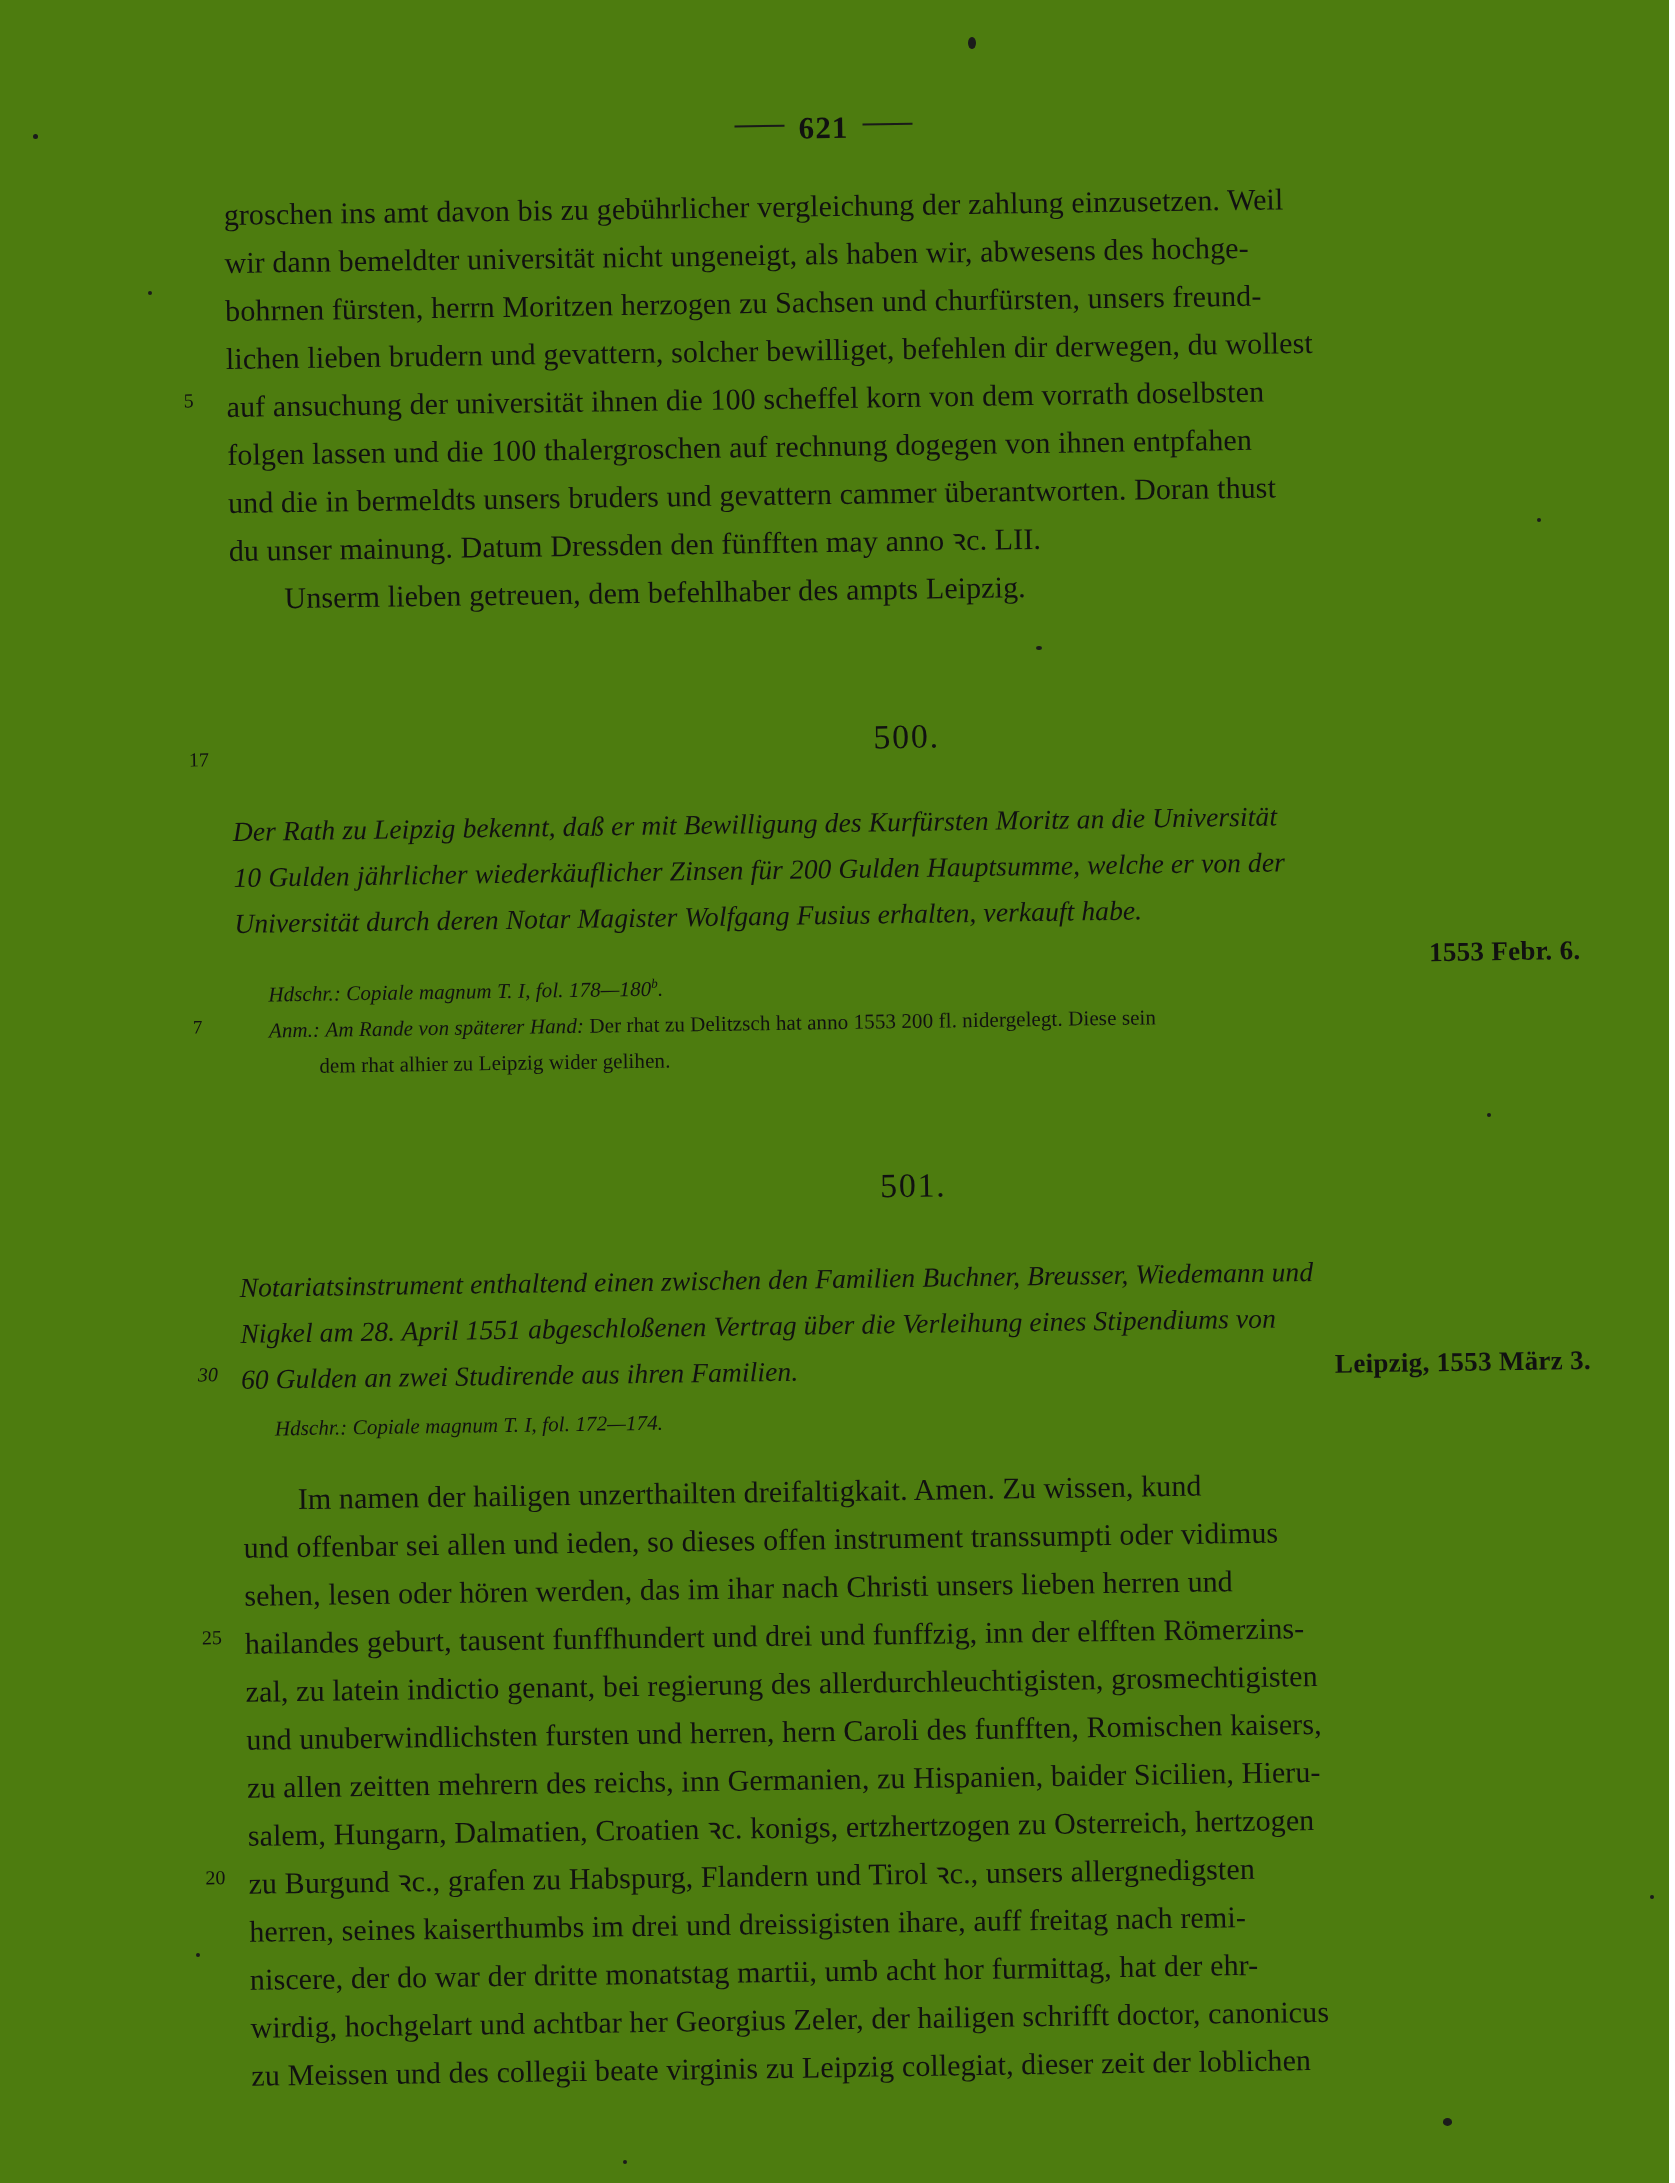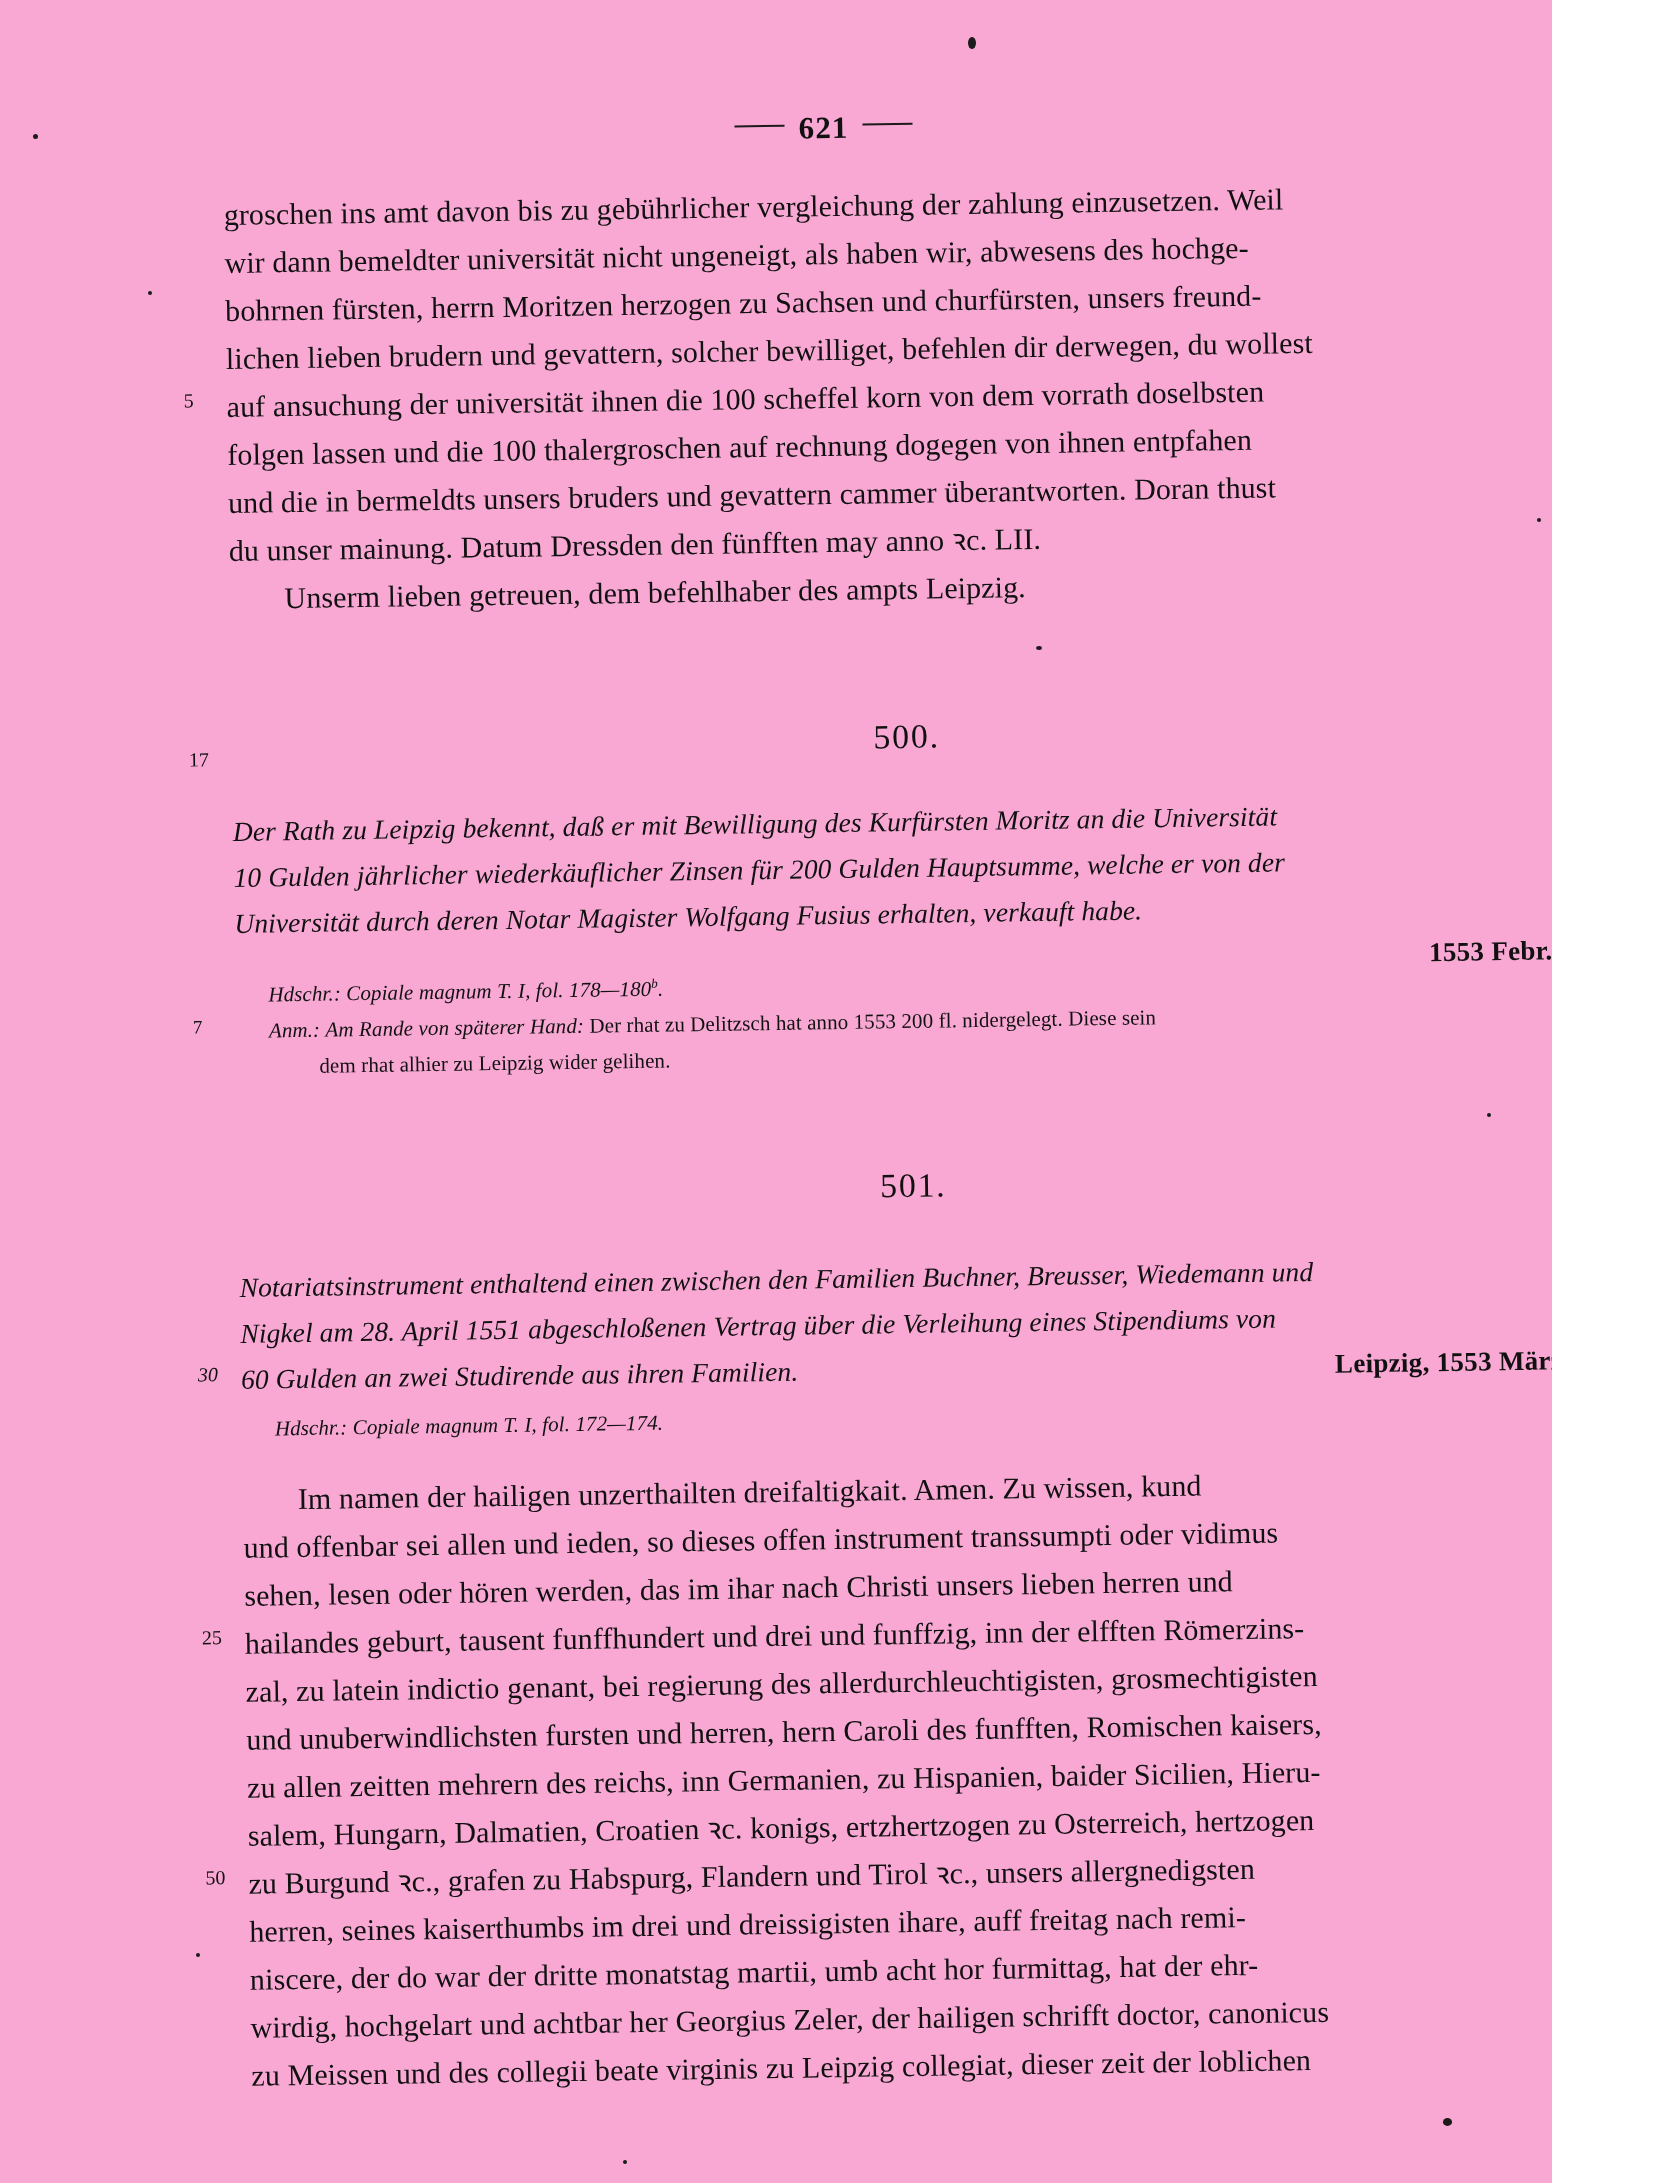--- a/index.html
+++ b/index.html
@@ -4,23 +4,23 @@
 <title>Urkundenbuch der Universität Leipzig — p. 621</title>
 <style>
   html, body {
     margin: 0;
     padding: 0;
     background: #ffffff;
   }
 
   .page {
     position: relative;
-    width: 1552px;
+    width: 1669px;
     height: 2183px;
-    background: #f9a8d4;
+    background: #4d7c0f;
     overflow: hidden;
     font-family: "Liberation Serif", "DejaVu Serif", serif;
     color: #111111;
   }
 
   
   .skew {
     position: absolute;
     left: 0;
     top: 0;
@@ -233,21 +233,21 @@
       <div class="line">sehen, lesen oder hören werden, das im ihar nach Christi unsers lieben herren und</div>
       <div class="line">
         <span class="lno">25</span>
         <span>hailandes geburt, tausent funffhundert und drei und funffzig, inn der elfften Römerzins-</span>
       </div>
       <div class="line">zal, zu latein indictio genant, bei regierung des allerdurchleuchtigisten, grosmechtigisten</div>
       <div class="line">und unuberwindlichsten fursten und herren, hern Caroli des funfften, Romischen kaisers,</div>
       <div class="line">zu allen zeitten mehrern des reichs, inn Germanien, zu Hispanien, baider Sicilien, Hieru-</div>
       <div class="line">salem, Hungarn, Dalmatien, Croatien ꝛc. konigs, ertzhertzogen zu Osterreich, hertzogen</div>
       <div class="line">
-        <span class="lno">50</span>
+        <span class="lno">20</span>
         <span>zu Burgund ꝛc., grafen zu Habspurg, Flandern und Tirol ꝛc., unsers allergnedigsten</span>
       </div>
       <div class="line">herren, seines kaiserthumbs im drei und dreissigisten ihare, auff freitag nach remi-</div>
       <div class="line">niscere, der do war der dritte monatstag martii, umb acht hor furmittag, hat der ehr-</div>
       <div class="line">wirdig, hochgelart und achtbar her Georgius Zeler, der hailigen schrifft doctor, canonicus</div>
       <div class="line">zu Meissen und des collegii beate virginis zu Leipzig collegiat, dieser zeit der loblichen</div>
     </div>
 
   </div>
 </div>

